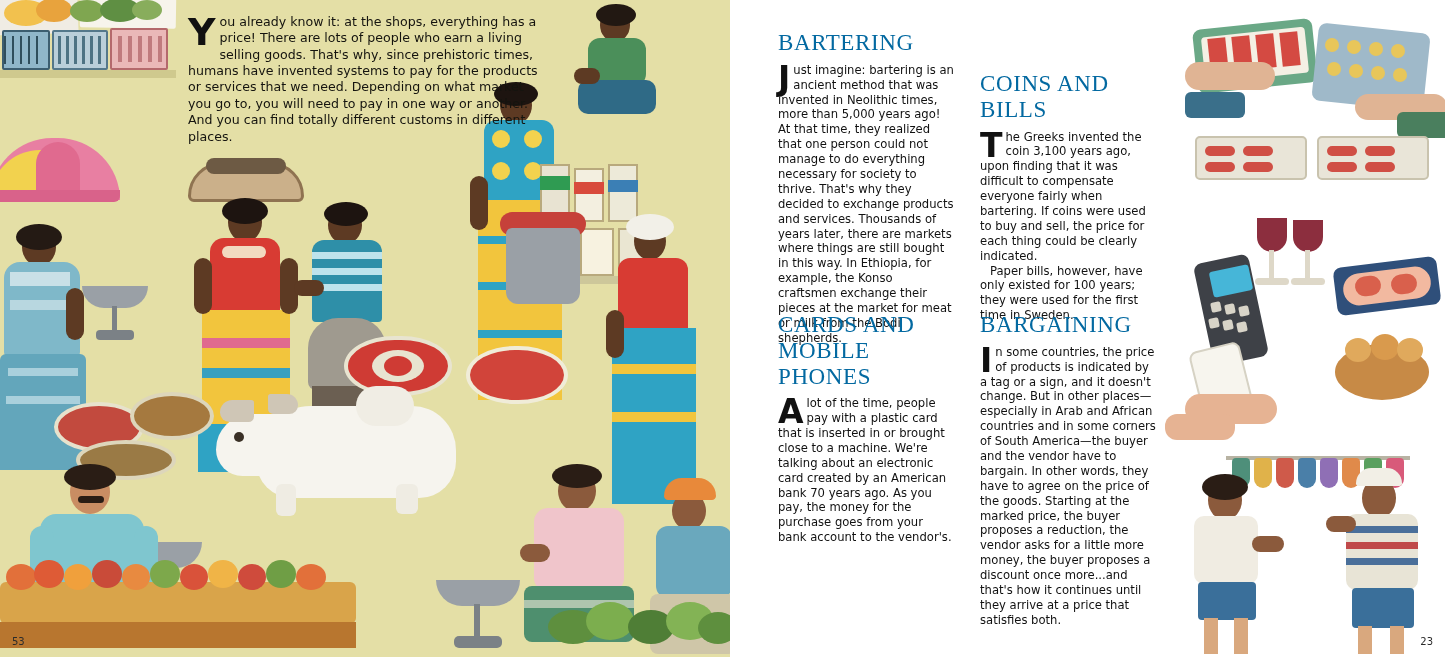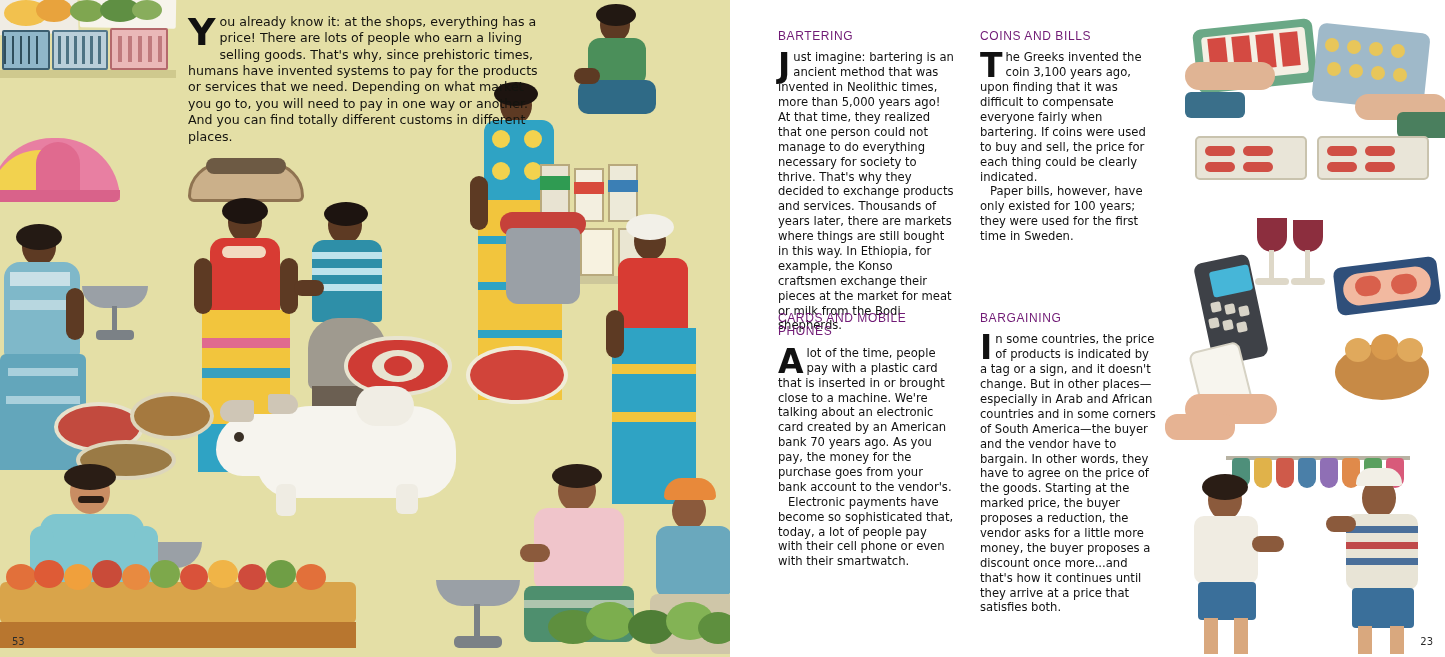--- a/index.html
+++ b/index.html
@@ -70,26 +70,26 @@
   .ill { position: absolute; }
   .blob { position: absolute; border-radius: 50%; }
   .rect { position: absolute; }
 
   
   .stall-box { position:absolute; border-radius:2px; }
 
   
   .col { position: absolute; width: 176px; font-size: 11.6px; line-height: 1.285; color: #111; }
   .col h2 {
-    font-family: Liberation Sans, sans-serif;
-    font-size: 12px;
+    font-family: Liberation Serif, serif;
+    font-size: 23px;
     font-weight: 400;
     letter-spacing: 0.6px;
     margin-bottom: 7px;
-    color: #701a75;
+    color: #0369a1;
     line-height: 1.12;
   }
   .col p { text-align: left; }
   .col .dropcap2 {
     float: left;
     font-size: 33px;
     line-height: 0.80;
     padding: 3px 3px 0 0;
     font-weight: 700;
   }
@@ -444,30 +444,29 @@
       <div style="position:absolute;left:178px;top:176px;width:14px;height:28px;background:#d9a87e;"></div>
       <div style="position:absolute;left:210px;top:176px;width:14px;height:28px;background:#d9a87e;"></div>
       <div class="blob skin1" style="left:146px;top:66px;width:30px;height:16px;border-radius:8px;"></div>
     </div>
 
     <div class="col col-bartering" style="left:48px;">
       <h2>BARTERING</h2>
       <p><span class="dropcap2">J</span><span>ust imagine: bartering is an ancient method that was invented in Neolithic times, more than 5,000 years ago! At that time, they realized that one person could not manage to do everything necessary for society to thrive. That's why they decided to exchange products and services. Thousands of years later, there are markets where things are still bought in this way. In Ethiopia, for example, the Konso craftsmen exchange their pieces at the market for meat or milk from the Bodi shepherds.</span></p>
     </div>
 
-    <div class="col col-coins" style="left:250px;">
+    <div class="col col-coins" style="left:250px;margin-top:41px;">
       <h2>COINS AND BILLS</h2>
       <p><span class="dropcap2">T</span><span>he Greeks invented the coin 3,100 years ago, upon finding that it was difficult to compensate everyone fairly when bartering. If coins were used to buy and sell, the price for each thing could be clearly indicated.</span></p>
       <p class="indent">Paper bills, however, have only existed for 100 years; they were used for the first time in Sweden.</p>
     </div>
 
     <div class="col col-cards" style="left:48px;">
       <h2>CARDS AND MOBILE PHONES</h2>
       <p><span class="dropcap2">A</span><span>lot of the time, people pay with a plastic card that is inserted in or brought close to a machine. We're talking about an electronic card created by an American bank 70 years ago. As you pay, the money for the purchase goes from your bank account to the vendor's.</span></p>
-      <p class="indent">Electronic payments have become so sophisticated that, today, a lot of people pay with their cell phone or even with their smartwatch.</p>
     </div>
 
     <div class="col col-bargain" style="left:250px;">
       <h2>BARGAINING</h2>
       <p><span class="dropcap2">I</span><span>n some countries, the price of products is indicated by a tag or a sign, and it doesn't change. But in other places—especially in Arab and African countries and in some corners of South America—the buyer and the vendor have to bargain. In other words, they have to agree on the price of the goods. Starting at the marked price, the buyer proposes a reduction, the vendor asks for a little more money, the buyer proposes a discount once more...and that's how it continues until they arrive at a price that satisfies both.</span></p>
     </div>
 
     <div class="folio folio-right">23</div>
   </div>
 

